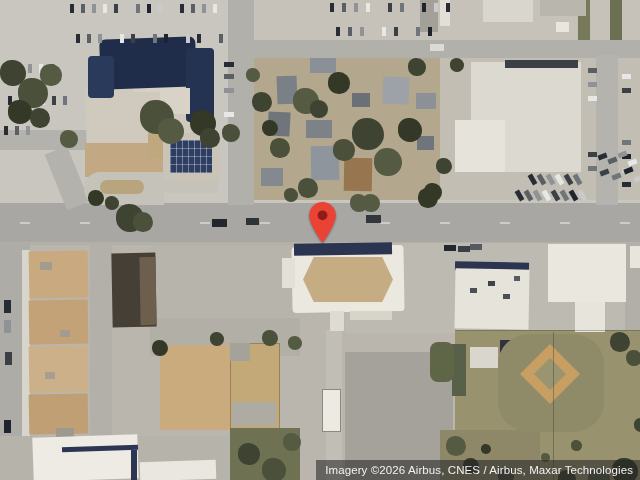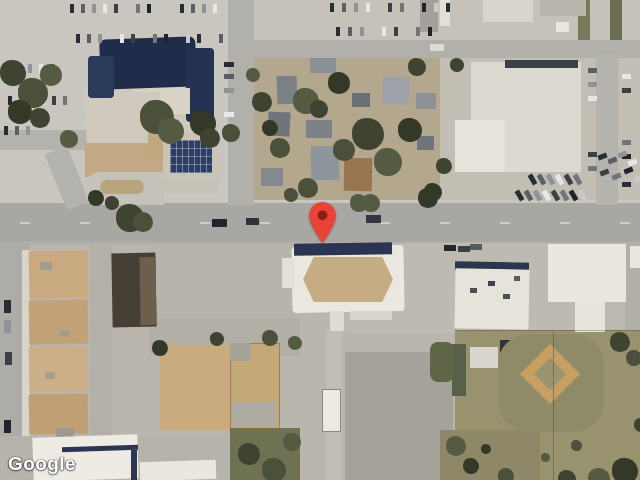--- a/index.html
+++ b/index.html
@@ -305,15 +305,17 @@
       <div class="shp" style="left: 288px; top: 336px; width: 14px; height: 14px; background: rgb(85, 91, 67); border-radius: 46% 54% 50% 50%;"></div>
       <div class="shp" style="left: 88px; top: 190px; width: 16px; height: 16px; background: rgb(51, 56, 39); border-radius: 46% 54% 50% 50%;"></div>
       <div class="shp" style="left: 105px; top: 196px; width: 14px; height: 14px; background: rgb(62, 68, 49); border-radius: 46% 54% 50% 50%;"></div>
     </div>
 
   <svg id="pin" viewBox="0 0 26 40" width="27" height="41">
     <path d="M13 0C5.82 0 0 5.82 0 13c0 9.6 13 27 13 27s13-17.4 13-27C26 5.82 20.18 0 13 0z" fill="#EA4335"></path>
     <circle cx="13" cy="13" r="4.8" fill="#8E1D18"></circle>
   </svg>
 
-  <div id="google-logo">Google</div>
-
+
+  <div id="attribution-bar">
+    <span>Imagery ©2026 Airbus, CNES / Airbus, Maxar Technologies</span>
+  </div>
 </div>
 
 </body></html>

